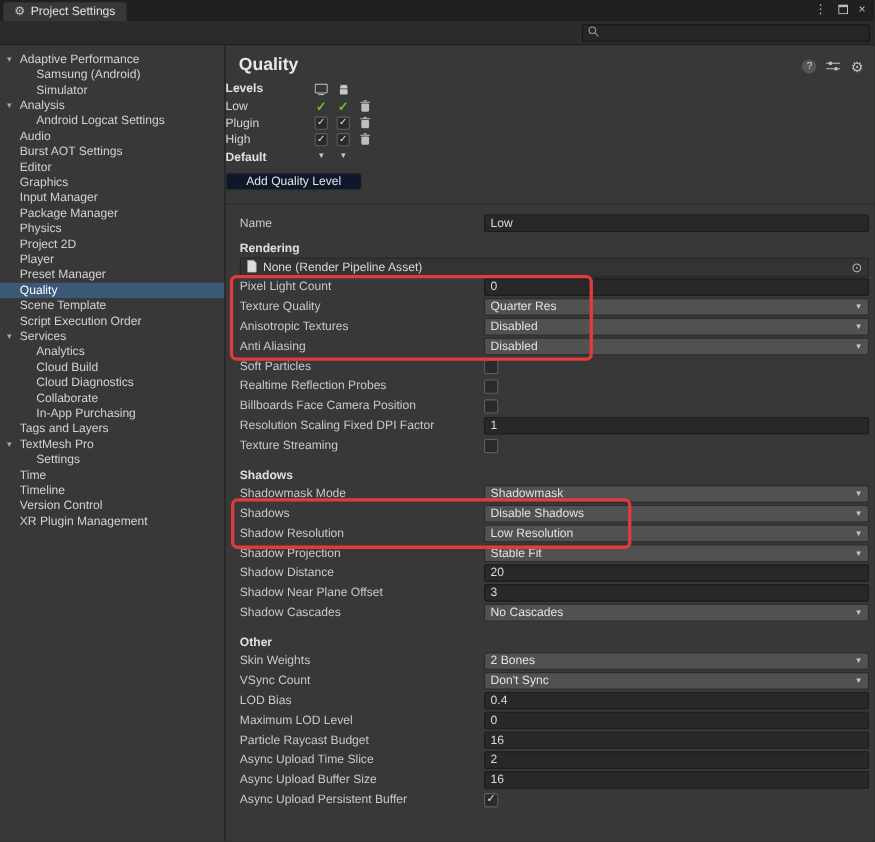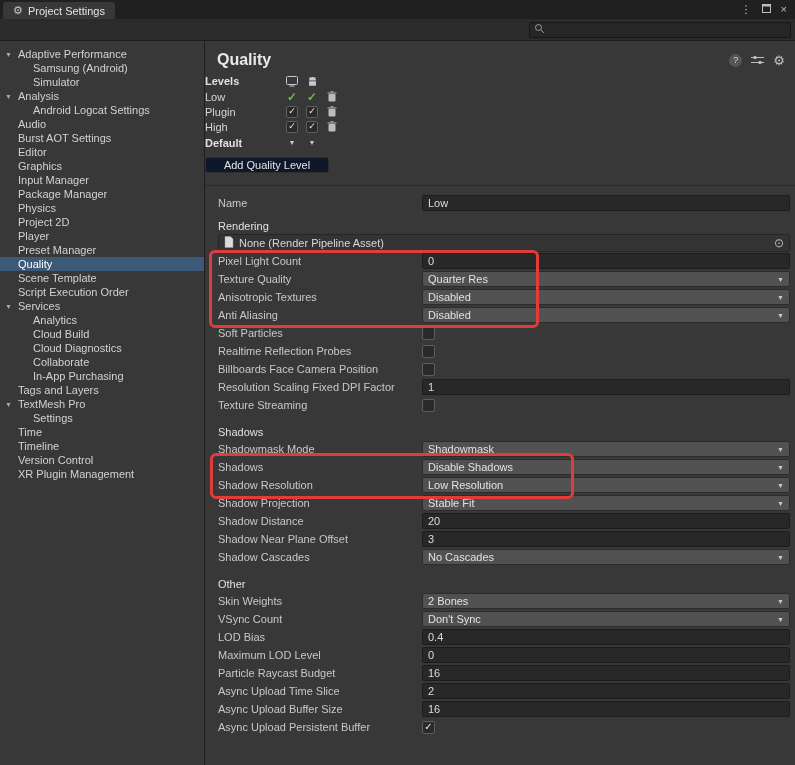--- a/index.html
+++ b/index.html
@@ -60,28 +60,28 @@
   .mini-drop { font-size:7px; color:#c8c8c8; cursor:pointer; }
   .add-btn { margin-top:6px; width:124px; height:16px; background:#0f172a; border:1px solid #2e2e2e;
              border-radius:3px; color:#e4e4e4; font-size:11px; display:flex; align-items:center;
              justify-content:center; cursor:pointer; }
 
   .divider { border-top:1px solid #2a2a2a; margin:12px 0 0 0; }
 
   
   .props { margin-top:8px; }
   .prop-row { display:flex; align-items:center; height:18px; padding-left:13px; }
-  .prop-label { width:204px; color:#c8c8c8; overflow:hidden; white-space:nowrap; }
+  .prop-label { width:222px; color:#c8c8c8; overflow:hidden; white-space:nowrap; }
   .prop-control { flex:1; margin-right:5px; display:flex; align-items:center; }
   .field { flex:1; height:16px; background:#282828; border:1px solid #1c1c1c; border-radius:2px;
            color:#dcdcdc; display:flex; align-items:center; padding:0 5px; cursor:text; }
   .dropdown { flex:1; height:16px; background:#515151; border:1px solid #2c2c2c; border-radius:2px;
               color:#e2e2e2; display:flex; align-items:center; padding:0 5px; cursor:pointer; position:relative; }
   .dd-arrow { position:absolute; right:5px; font-size:7px; color:#c8c8c8; }
-  .section-header { font-weight:normal; color:#e0e0e0; padding-left:13px; height:16px; margin-top:10px;
+  .section-header { font-weight:bold; color:#e0e0e0; padding-left:13px; height:16px; margin-top:10px;
                     display:flex; align-items:center; }
   .section-header:first-child { margin-top:0; }
   .obj-row { height:18px; margin:0 5px 0 13px; display:flex; align-items:center; gap:5px;
              background:#333333; border:1px solid #262626; border-radius:2px; padding:0 5px; cursor:pointer; }
   .obj-label { color:#d8d8d8; }
   .picker { margin-left:auto; color:#b5b5b5; font-size:12px; cursor:pointer; }
 
   
   .annotation { position:absolute; border:3px solid #e03c3c; border-radius:6px; pointer-events:none; }
   .annotation-1 { left:209px; top:250px; width:330px; height:78px; }

